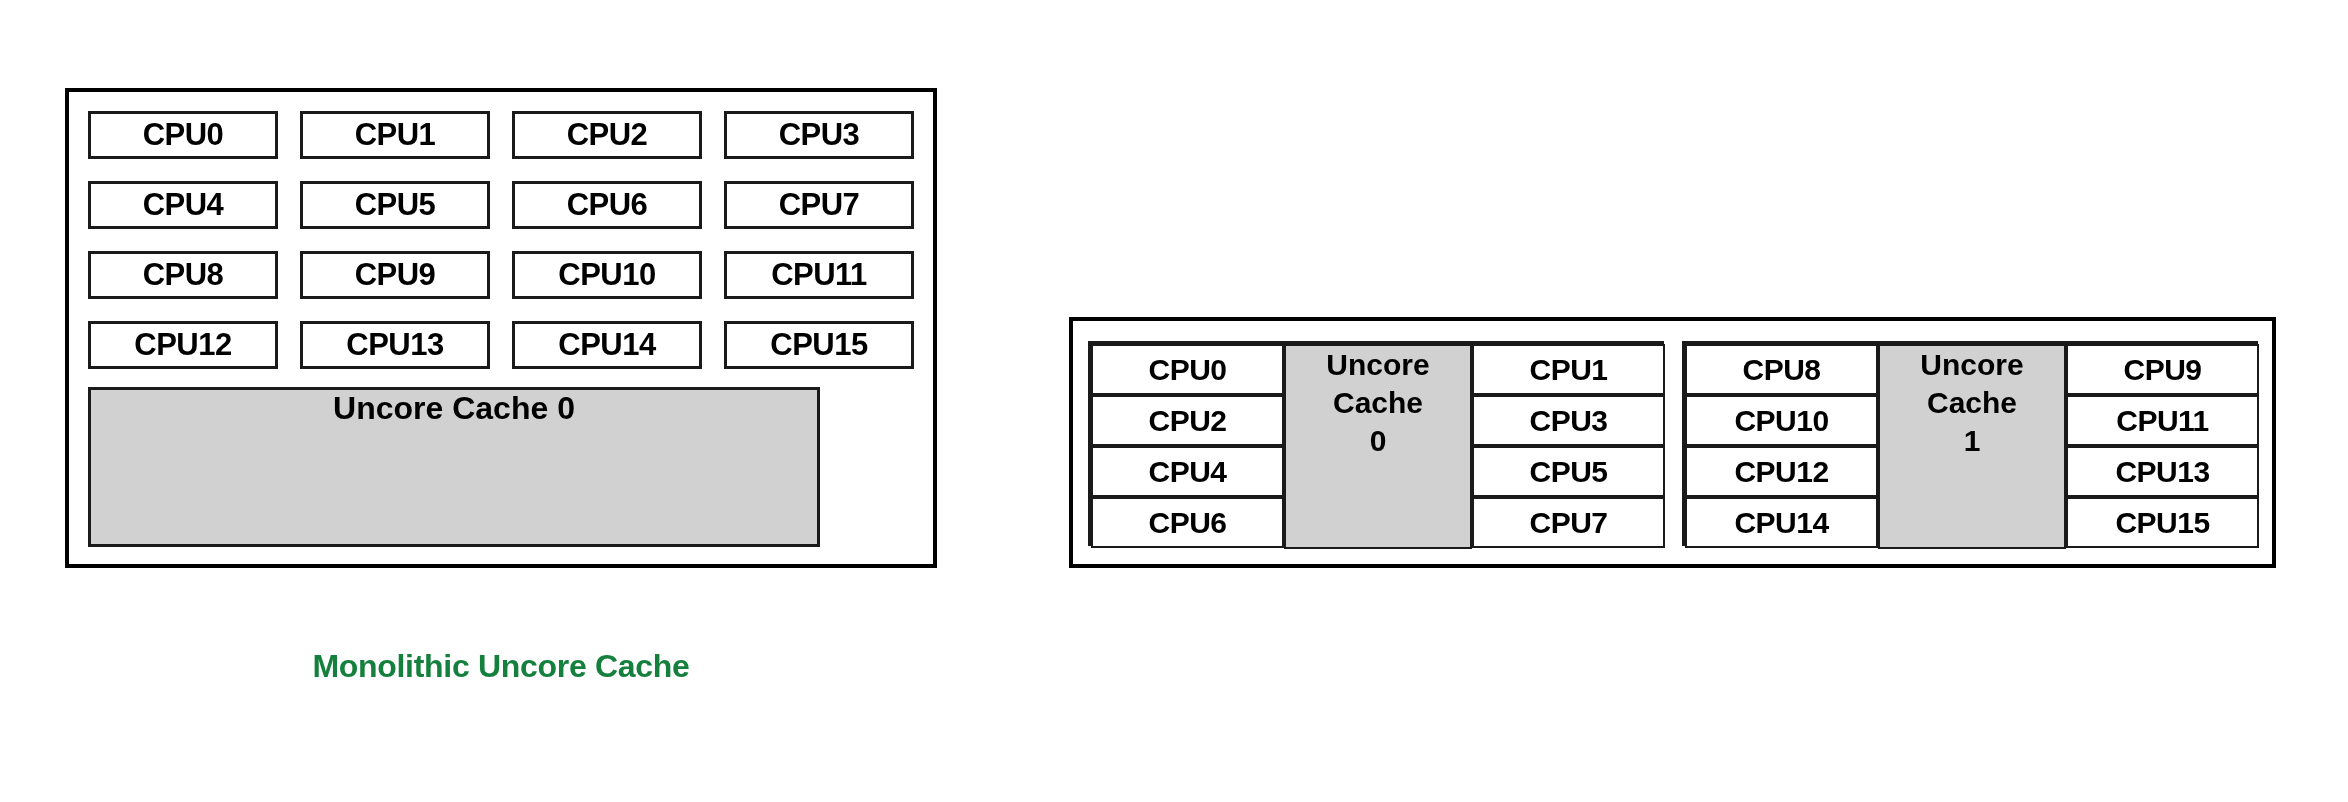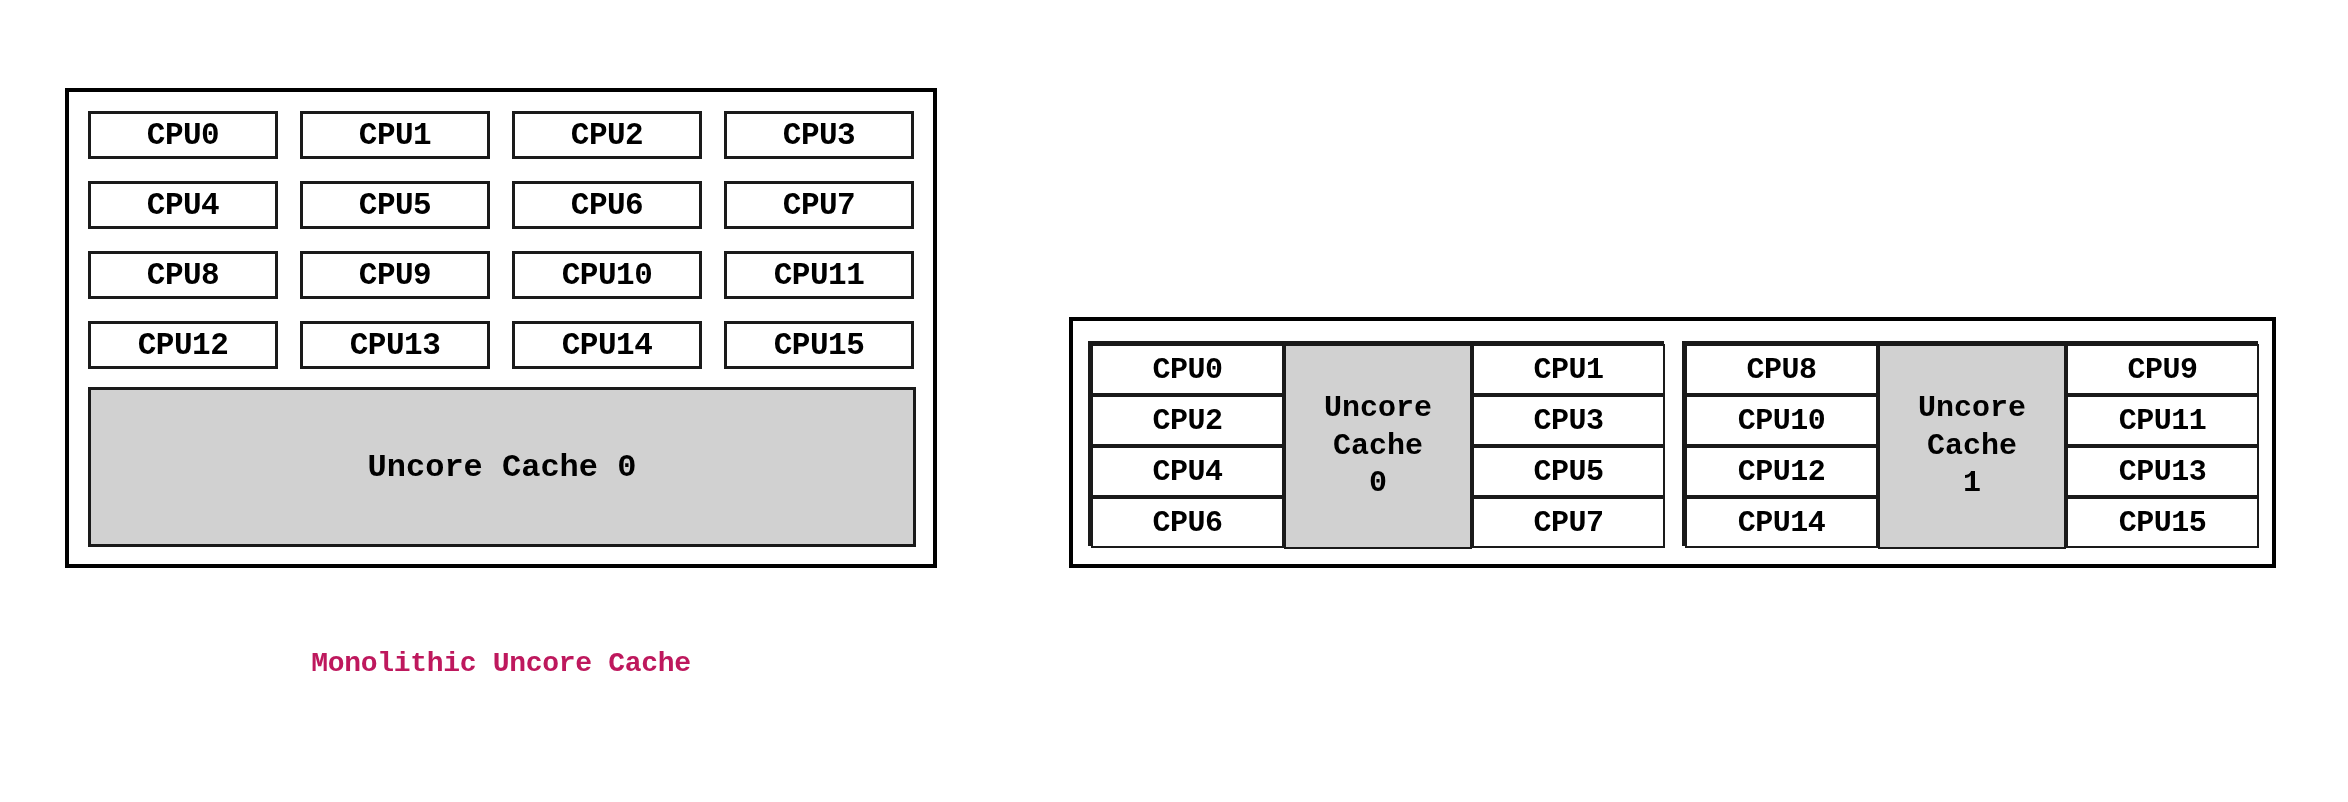--- a/index.html
+++ b/index.html
@@ -11,21 +11,20 @@
     font-family: "Liberation Sans", sans-serif;
     -webkit-font-smoothing: antialiased;
   }
 
   #canvas {
     position: relative;
     width: 2348px;
     height: 802px;
     background: #ffffff;
     overflow: hidden;
-    font-family: Liberation Mono, monospace;
   }
 
   
   .panel {
     position: absolute;
     box-sizing: border-box;
     border: 4px solid #000000;
     background: #ffffff;
   }
 
@@ -41,33 +40,33 @@
     color: #000000;
     letter-spacing: -0.5px;
   }
 
   .cache-box {
     position: absolute;
     box-sizing: border-box;
     border: 3px solid #1a1a1a;
     background: #d1d1d1;
     display: flex;
-    align-items: center;
+    align-items: flex-start;
     justify-content: center;
     font-weight: bold;
     color: #000000;
     text-align: center;
   }
 
   .caption {
     position: absolute;
     text-align: center;
     font-weight: bold;
-    color: #be185d;
-    font-size: 28px;
+    color: #15803d;
+    font-size: 32px;
     letter-spacing: -0.3px;
     white-space: nowrap;
   }
 
   
   #mono-panel {
     left: 65px;
     top: 88px;
     width: 872px;
     height: 480px;
@@ -139,21 +138,21 @@
     <div class="cpu-box mono-cpu" style="left:19px;  top:159px;">CPU8</div>
     <div class="cpu-box mono-cpu" style="left:231px; top:159px;">CPU9</div>
     <div class="cpu-box mono-cpu" style="left:443px; top:159px;">CPU10</div>
     <div class="cpu-box mono-cpu" style="left:655px; top:159px;">CPU11</div>
 
     <div class="cpu-box mono-cpu" style="left:19px;  top:229px;">CPU12</div>
     <div class="cpu-box mono-cpu" style="left:231px; top:229px;">CPU13</div>
     <div class="cpu-box mono-cpu" style="left:443px; top:229px;">CPU14</div>
     <div class="cpu-box mono-cpu" style="left:655px; top:229px;">CPU15</div>
 
-    <div class="cache-box" id="mono-cache" style="left:19px; top:295px; width:828px; height:160px;">Uncore Cache 0</div>
+    <div class="cache-box" id="mono-cache" style="left:19px; top:295px; width:732px; height:160px;">Uncore Cache 0</div>
   </div>
 
   <div class="caption" style="left:65px; top:648px; width:872px;">Monolithic Uncore Cache</div>
 
   <div class="panel" id="split-panel"></div>
 
   <div class="split-group" id="split-group-0">
     <div class="cpu-box split-cpu" style="left:0px;   top:0px;">CPU0</div>
     <div class="cpu-box split-cpu" style="left:0px;   top:51px;">CPU2</div>
     <div class="cpu-box split-cpu" style="left:0px;   top:102px;">CPU4</div>

